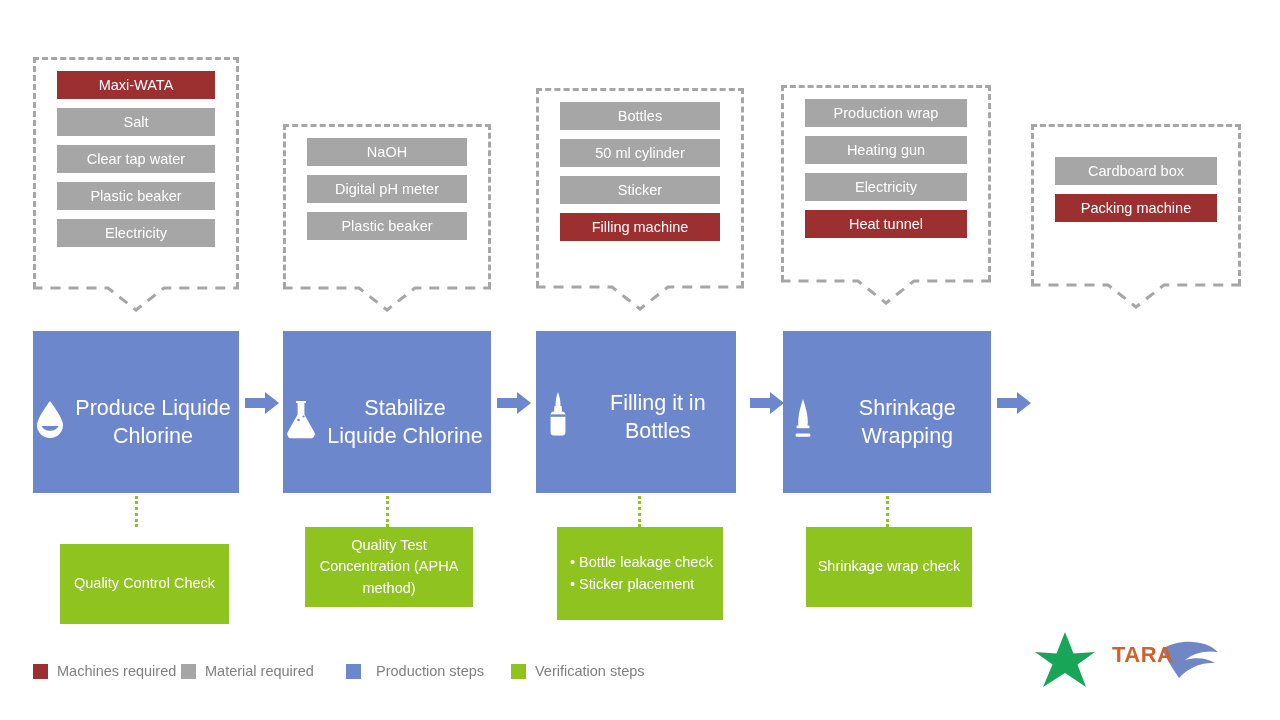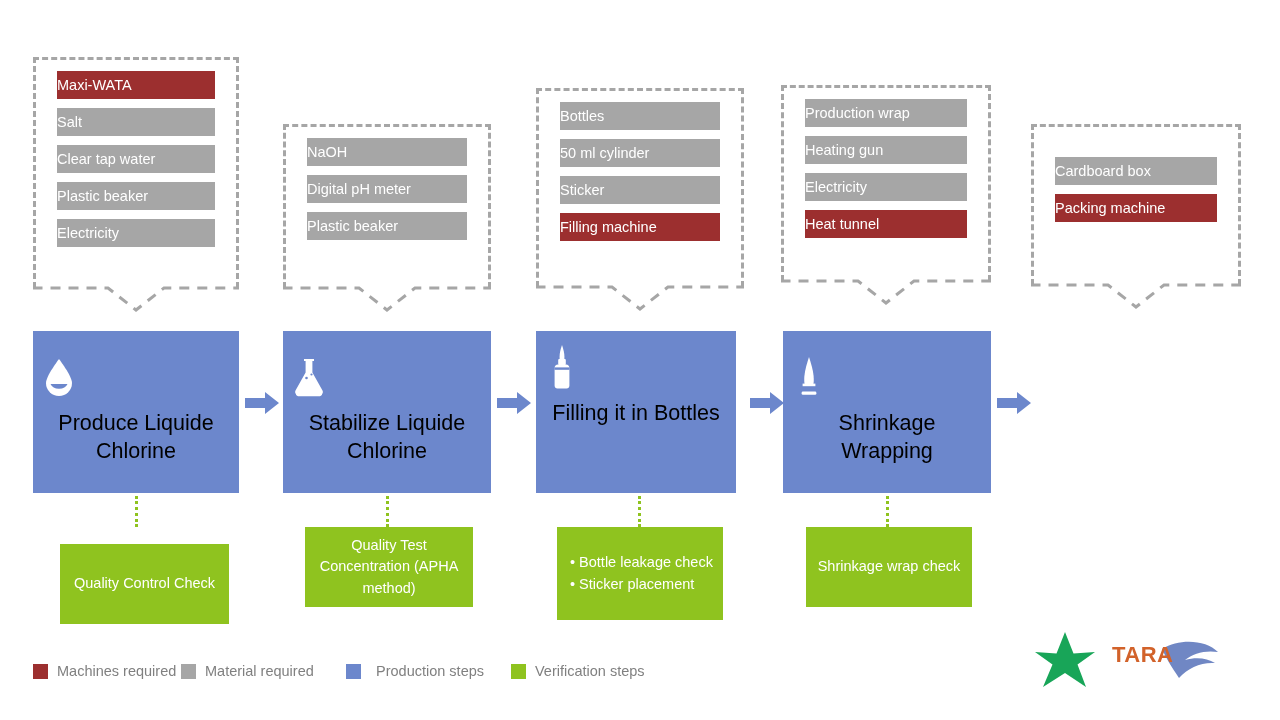--- a/index.html
+++ b/index.html
@@ -32,38 +32,39 @@
     box-sizing: border-box;
   }
   .mat-group .notch { position: absolute; left: 0; top: 0; width: 100%; height: 100%; overflow: visible; }
   .mat-group .items {
     position: absolute;
     left: 24px; right: 24px; top: 14px;
   }
   .chip {
     height: 28px;
     line-height: 28px;
-    text-align: left;
+    text-align: center;
     color: #ffffff;
     font-size: 14.5px;
     margin-bottom: 9px;
     white-space: nowrap;
     overflow: hidden;
   }
   .chip.material { background: #a6a6a6; }
   .chip.machine  { background: #9c2f2f; }
 
   
   .step {
     position: absolute;
     background: #6c87cc;
-    color: #000000;
+    color: #ffffff;
     box-sizing: border-box;
     display: flex;
-    flex-direction: column;
+    flex-direction: row;
+    align-items: center;
     justify-content: flex-start;
     padding-top: 20px;
   }
   .step .step-icon {
     width: 52px;
     height: 52px;
     display: flex;
     align-items: center;
     justify-content: center;
     margin-bottom: 6px;

